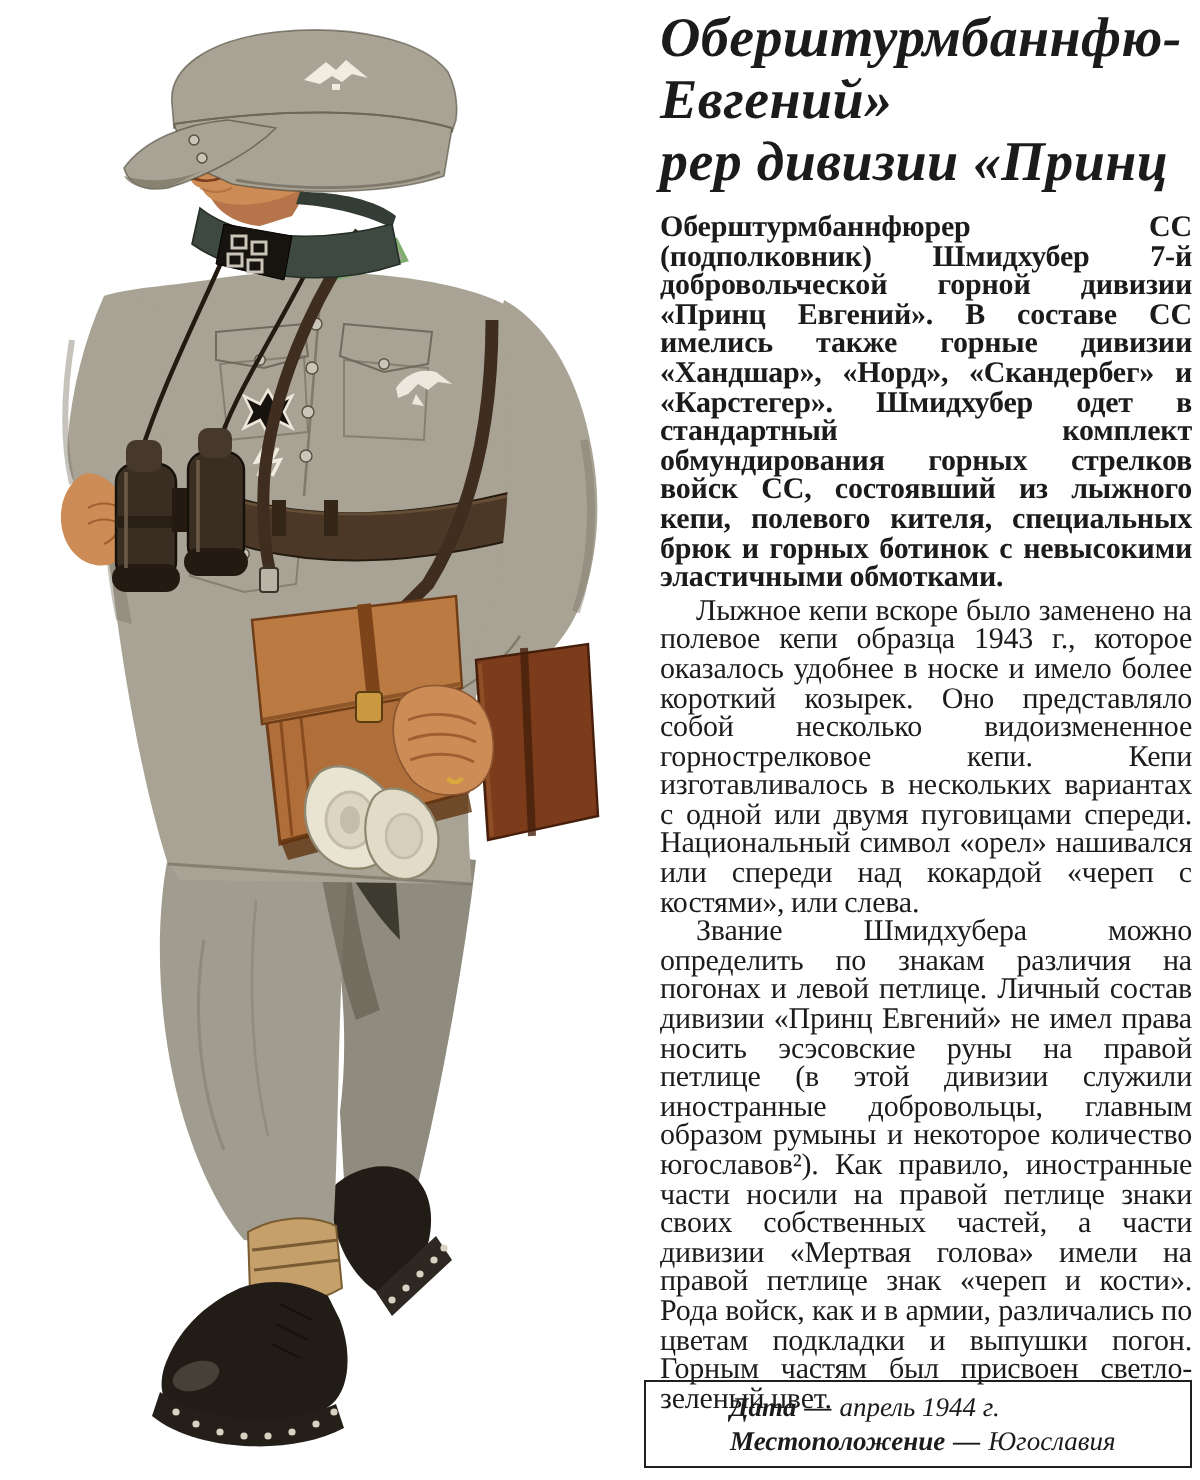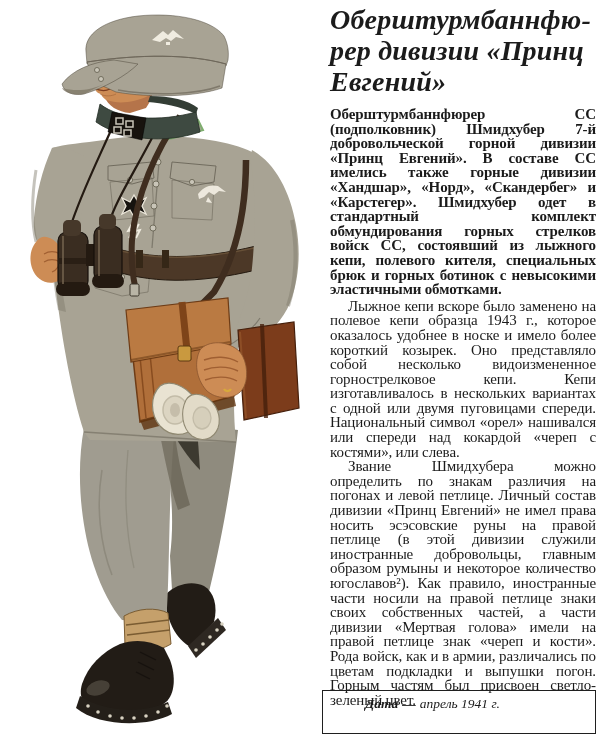--- a/index.html
+++ b/index.html
@@ -216,27 +216,30 @@
         </g>
         <circle class="f-silver" cx="97" cy="70" r="2.5" stroke="#55503f" stroke-width="0.7"></circle>
         <circle class="f-silver" cx="101" cy="79" r="2.5" stroke="#55503f" stroke-width="0.7"></circle>
       </g>
     </svg>
   </div>
 
   <div class="text-col">
     <h1 class="title">
       <span>Оберштурмбаннфю-</span>
+      <span>Евгений»</span>
       <span>рер дивизии «Принц</span>
-      <span>Евгений»</span>
     </h1>
     <p class="para lead">Оберштурмбаннфюрер СС (подполковник) Шмидхубер 7-й добровольческой горной дивизии «Принц Евгений». В составе СС имелись также горные дивизии «Хандшар», «Норд», «Скандербег» и «Карстегер». Шмидхубер одет в стандартный комплект обмундирования горных стрелков войск СС, состоявший из лыжного кепи, полевого кителя, специальных брюк и горных ботинок с невысокими эластичными обмотками.</p>
     <p class="para body">Лыжное кепи вскоре было заменено на полевое кепи образца 1943 г., которое оказалось удобнее в носке и имело более короткий козырек. Оно представляло собой несколько видоизмененное горнострелковое кепи. Кепи изготавливалось в нескольких вариантах с одной или двумя пуговицами спереди. Национальный символ «орел» нашивался или спереди над кокардой «череп с костями», или слева.</p>
     <p class="para body">Звание Шмидхубера можно определить по знакам различия на погонах и левой петлице. Личный состав дивизии «Принц Евгений» не имел права носить эсэсовские руны на правой петлице (в этой дивизии служили иностранные добровольцы, главным образом румыны и некоторое количество югославов²). Как правило, иностранные части носили на правой петлице знаки своих собственных частей, а части дивизии «Мертвая голова» имели на правой петлице знак «череп и кости». Рода войск, как и в армии, различались по цветам подкладки и выпушки погон. Горным частям был присвоен светло-зеленый цвет.</p>
   </div>
 
   <div class="info-box">
     <div class="info-row">
-      <span class="info-label">Дата</span><span class="info-sep info-label">—</span><span class="info-value">апрель 1941 г.</span>
+      <span class="info-label">Дата</span><span class="info-sep info-label">—</span><span class="info-value">апрель 1944 г.</span>
+    </div>
+    <div class="info-row">
+      <span class="info-label">Местоположение</span><span class="info-sep info-label">—</span><span class="info-value">Югославия</span>
     </div>
   </div>
 
 </div>
 
 </body></html>

